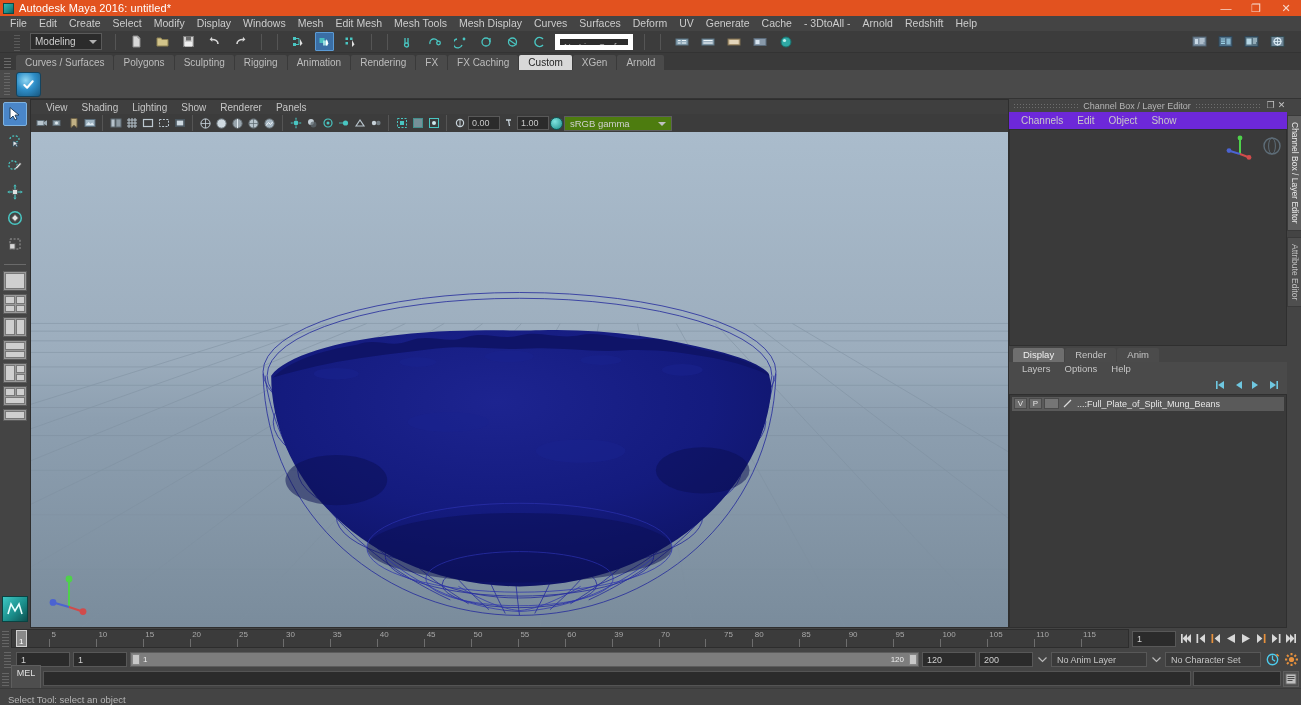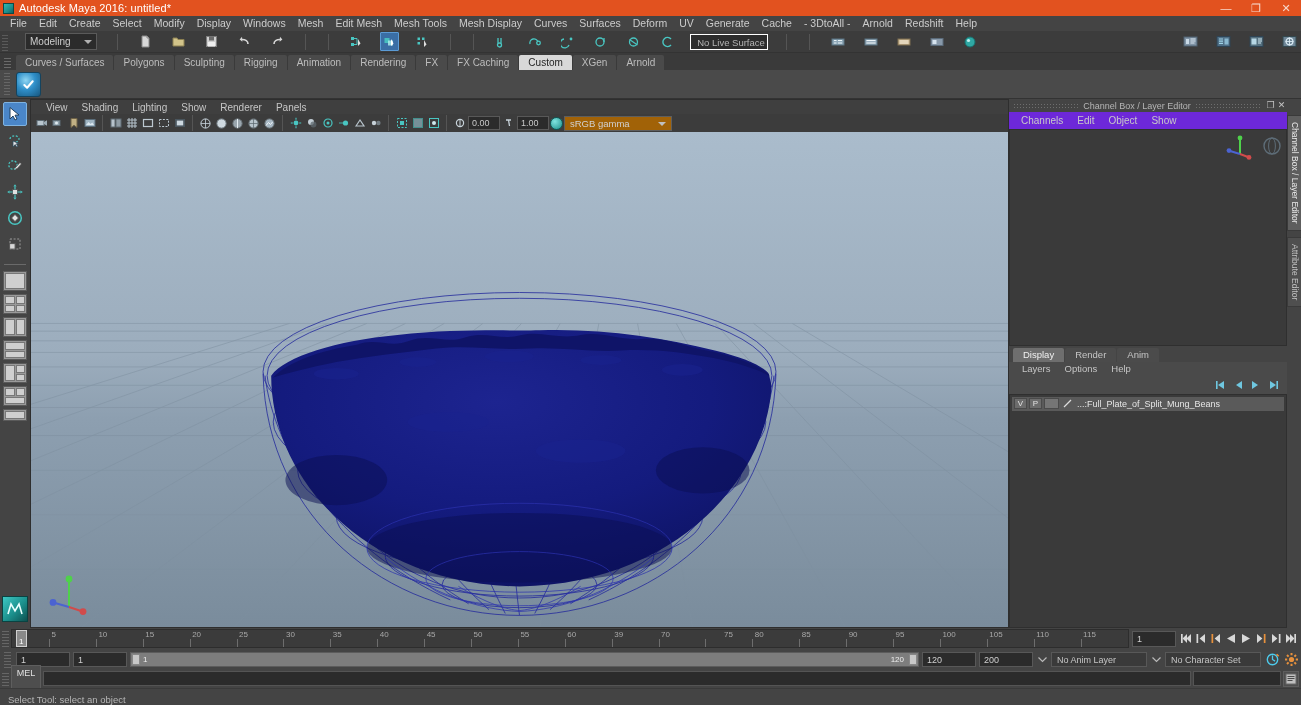--- a/index.html
+++ b/index.html
@@ -37,38 +37,38 @@
     display: flex; align-items: flex-end; padding-left: 4px;
   }
   .menu-item {
     font-size: 10.5px; color: #cccccc; padding: 0 6px; height: 15px;
     line-height: 15px; white-space: nowrap;
   }
 
   
   .statusline {
     height: 22px; flex: 0 0 22px; background: #3c3c3c;
-    display: flex; align-items: center; padding: 0 2px; gap: 14px;
+    display: flex; align-items: center; padding: 0 14px; gap: 7px;
     border-bottom: 1px solid #333;
   }
   .gripper { width: 6px; height: 18px; background: repeating-linear-gradient(0deg,#5a5a5a 0 1px,#3c3c3c 1px 3px); margin-right:3px; flex:0 0 6px;}
   .mode-select {
     width: 72px; height: 17px; background: #2b2b2b; border: 1px solid #5a5a5a;
     color: #cdcdcd; font-size: 10px; display: flex; align-items: center;
     padding-left: 4px; position: relative; margin-right: 2px;
   }
   .mode-select .arrow { position: absolute; right: 4px; top: 6px; border-left:4px solid transparent; border-right:4px solid transparent; border-top:4px solid #b0b0b0; }
   .sep { width: 1px; height: 16px; background: #555; margin: 0 4px; flex: 0 0 1px; }
   .tbtn {
     width: 19px; height: 19px; flex: 0 0 19px; display: flex; align-items: center;
     justify-content: center; border: 1px solid transparent; border-radius: 1px;
   }
   .tbtn.on { background: #3a6ea5; border-color: #5b9bd5; }
   .live-surface {
-    width: 78px; height: 16px; background: #2d2d2d; border: 1px solid #ffffff;
+    width: 78px; height: 16px; background: #2d2d2d; border: 5px solid #ffffff;
     font-size: 9.5px; color: #b4b4b4; line-height: 15px; padding-left: 4px;
     white-space: nowrap; overflow: hidden; flex: 0 0 78px; text-align: center;
   }
   .sl-spacer { flex: 1 1 auto; }
 
   
   .shelf-tabs {
     height: 17px; flex: 0 0 17px; background: #3a3a3a; display: flex;
     align-items: flex-end; padding-left: 2px;
   }
@@ -125,21 +125,21 @@
     height: 18px; flex: 0 0 18px; background: #3c3c3c; display: flex; align-items: center;
     gap: 1px; padding: 0 3px; border-left: 1px solid #2e2e2e; border-right: 1px solid #2e2e2e;
   }
   .vb { width: 15px; height: 15px; flex: 0 0 15px; display:flex;align-items:center;justify-content:center;border:1px solid transparent;}
   .vb.teal { color: #49c6c2; }
   .numfield {
     width: 32px; height: 14px; background: #2b2b2b; border: 1px solid #585858;
     color: #c9c9c9; font-size: 9px; line-height: 13px; padding-left: 3px; flex: 0 0 32px;
   }
   .gamma-combo {
-    width: 108px; height: 15px; background: #a16207; border: 1px solid #5e5e5e;
+    width: 108px; height: 15px; background: #4d7c0f; border: 1px solid #5e5e5e;
     font-size: 9.5px; color: #d0d0d0; line-height: 14px; padding-left: 5px;
     position: relative; flex: 0 0 108px;
   }
   .gamma-combo .arrow { position:absolute; right:5px; top:5px; border-left:4px solid transparent;border-right:4px solid transparent;border-top:4px solid #c0c0c0;}
   .vb-circle { width:13px;height:13px;border-radius:50%;background:radial-gradient(circle at 35% 32%,#7fe3df,#1d8f8b);border:1px solid #0e5b58;flex:0 0 13px;}
 
   
   .viewport {
     flex: 1 1 auto; position: relative; min-height: 0; overflow: hidden;
     border: 1px solid #2e2e2e; border-top: none;

